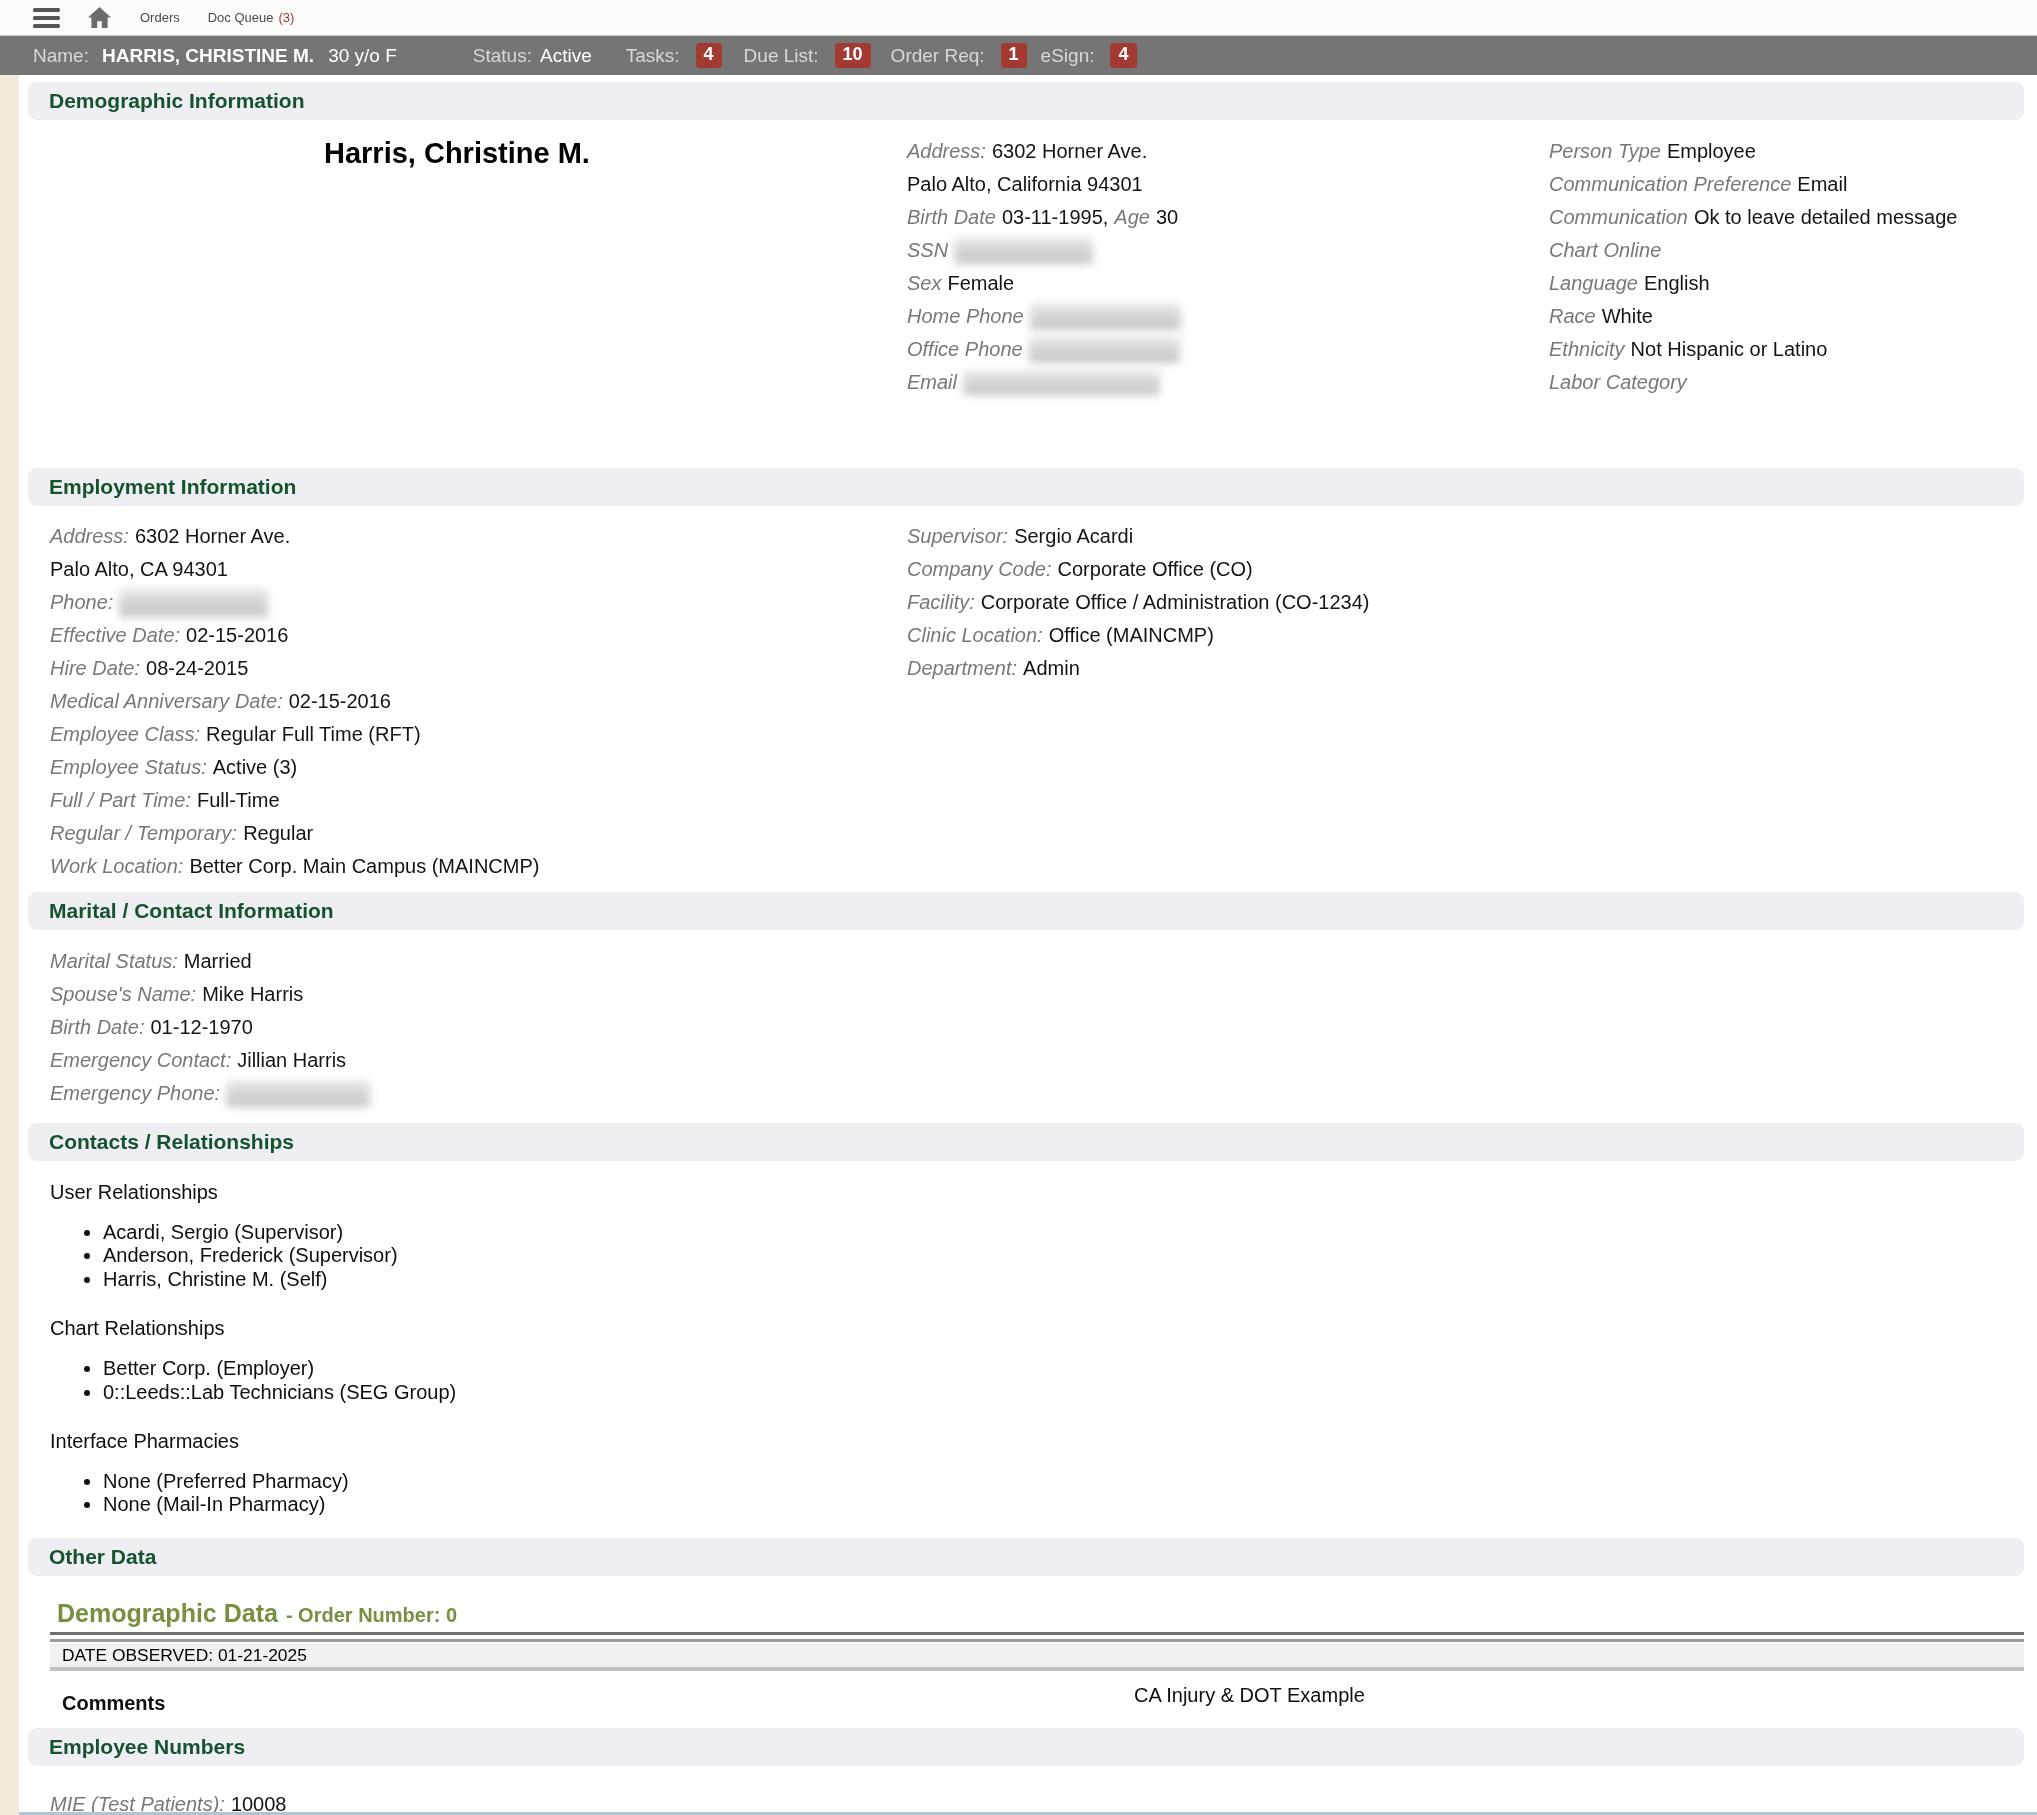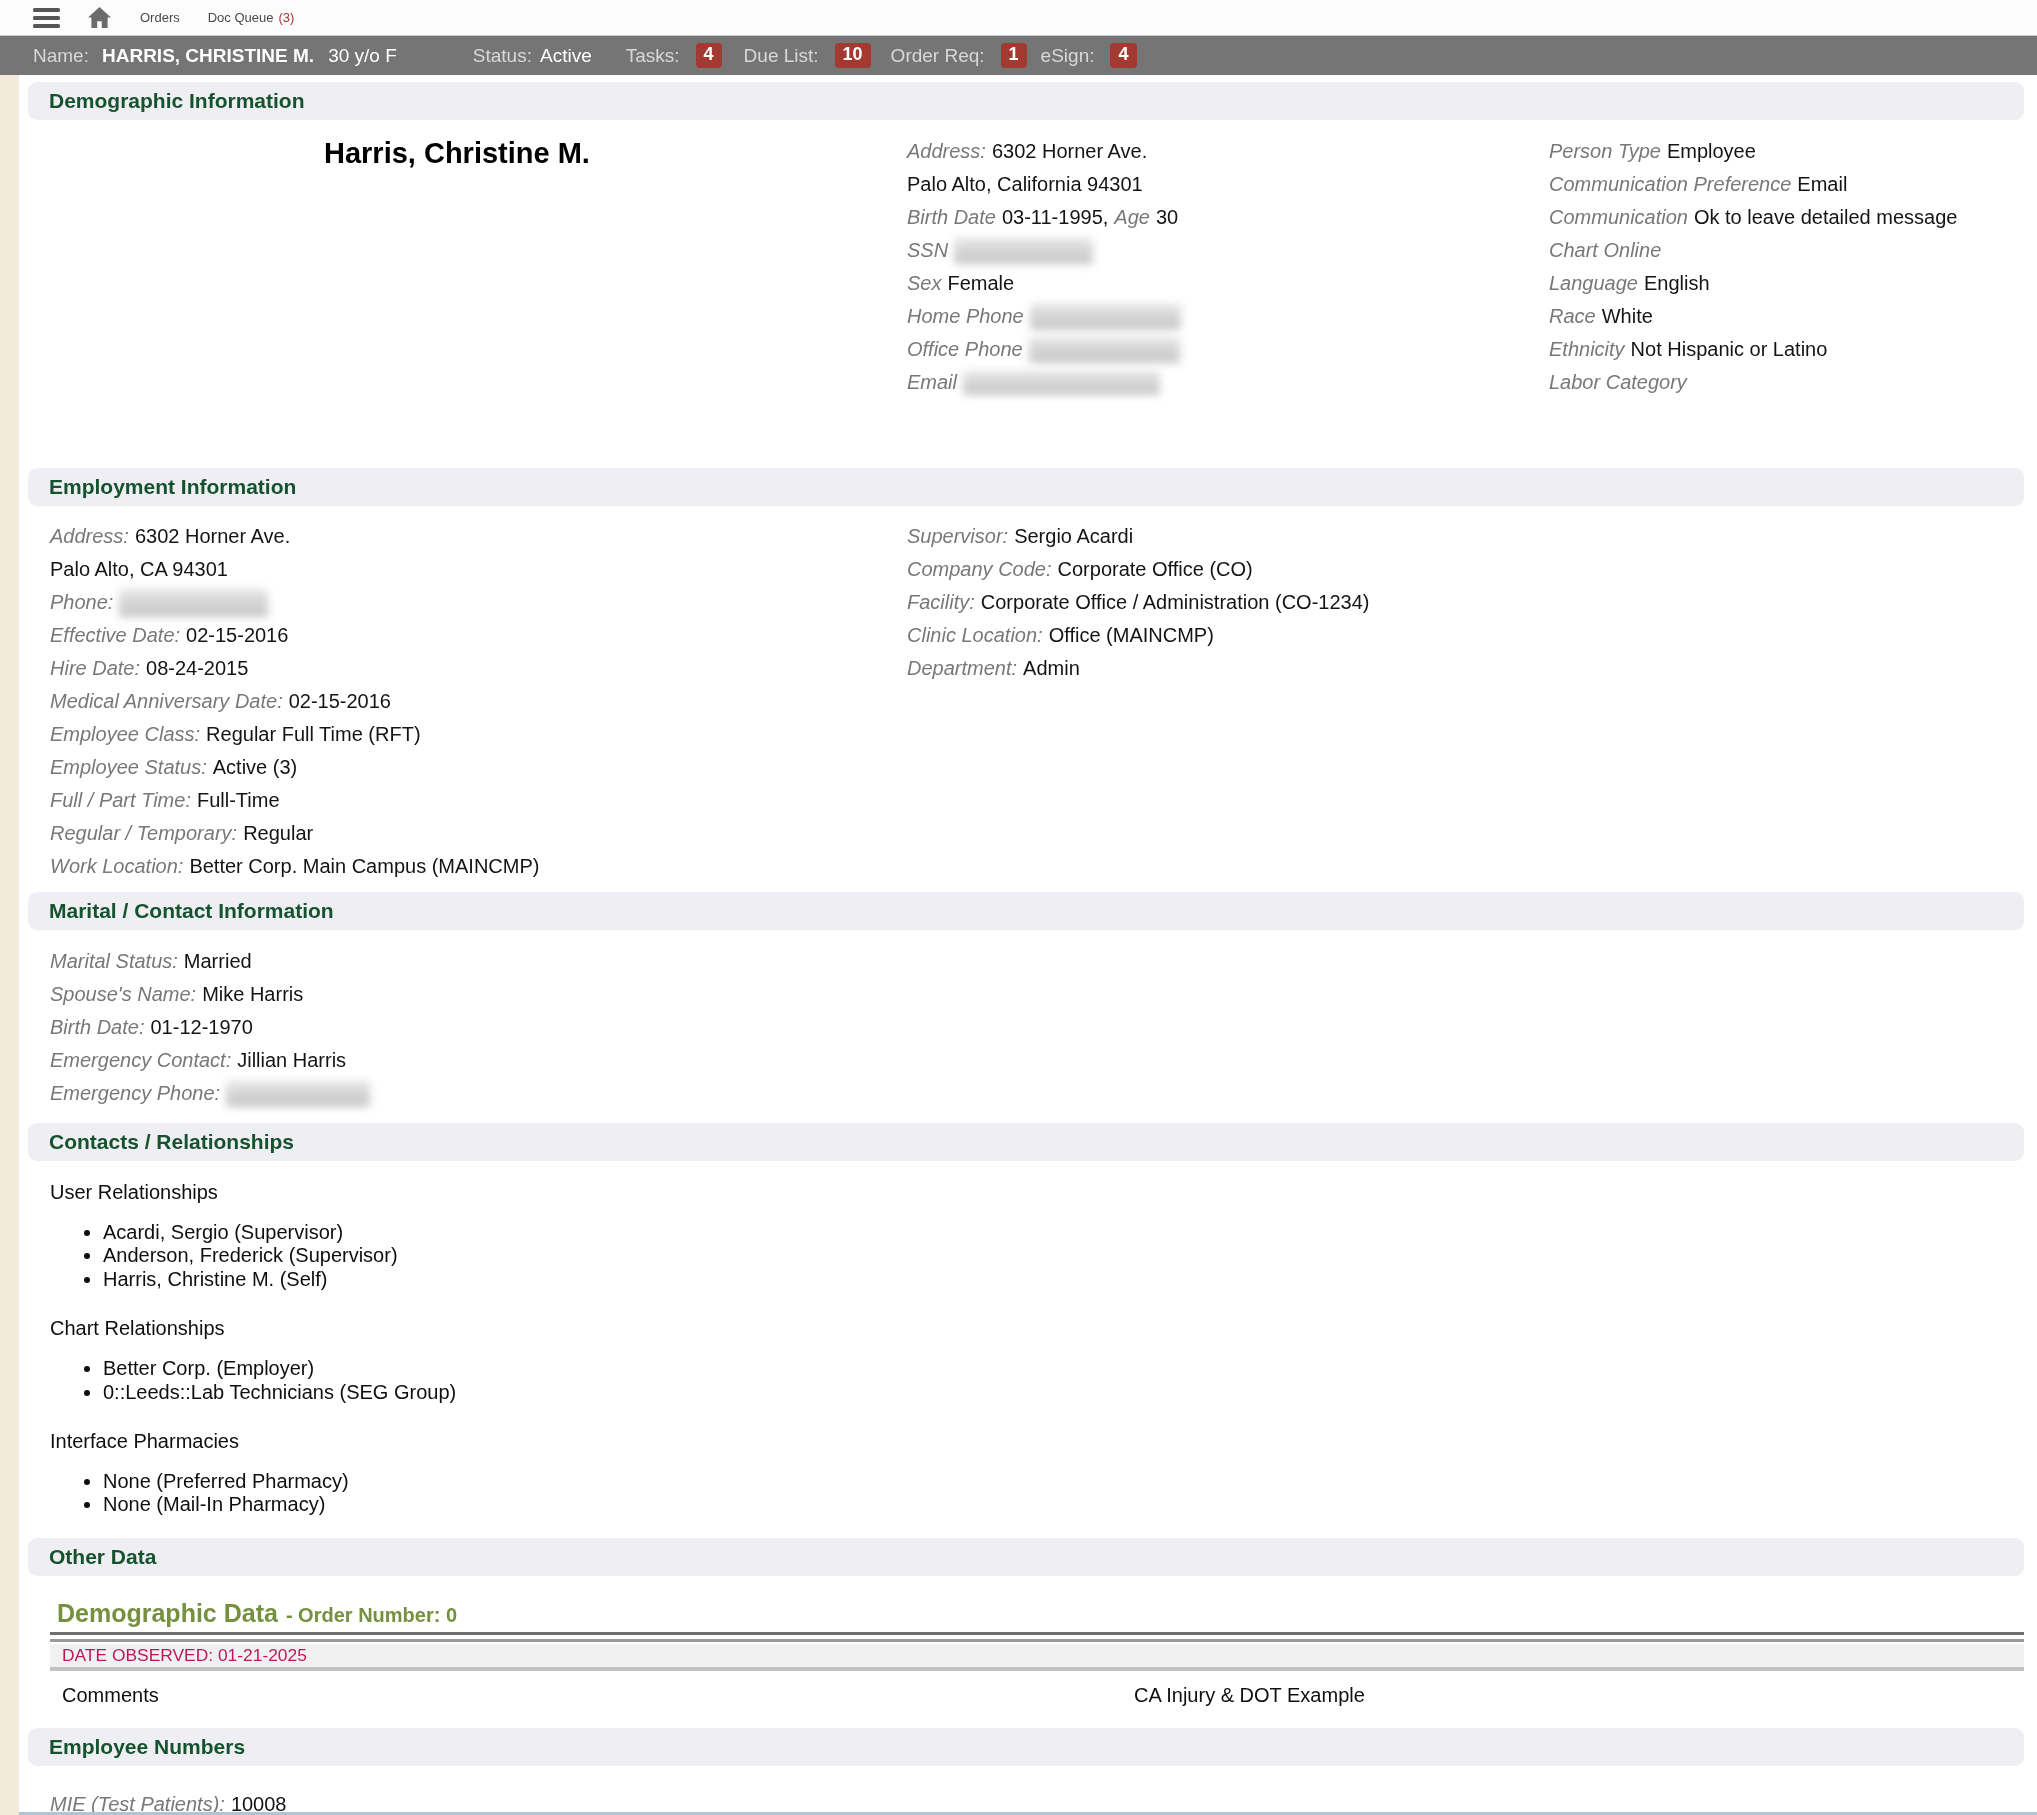--- a/index.html
+++ b/index.html
@@ -57,24 +57,24 @@
 
   
   .od-subtitle{position:absolute;left:57px;top:1599px;font-weight:bold;color:#75903e;
                font-size:25px;white-space:nowrap;cursor:pointer;}
   .od-suffix{font-size:20px;margin-left:8px;}
   .dbl-line{position:absolute;left:50px;width:1974px;top:1632px;height:10px;
             border-top:3px solid #6f6f6f;border-bottom:3px solid #9b9b9b;box-sizing:border-box;}
   .date-row{position:absolute;left:50px;width:1974px;top:1644px;height:27px;
             background:#f1f1f1;border-bottom:4px solid #c2c2c2;display:flex;
             align-items:center;padding-left:12px;box-sizing:border-box;
-            font-size:17.4px;color:#be185d;}
+            font-size:17.4px;color:#000000;}
   .comments-row{position:absolute;left:50px;width:1974px;top:1682px;height:28px;
                 font-size:20px;color:#0f0f0f;}
-  .comments-label{position:absolute;left:12px;top:2px;}
+  .comments-label{position:absolute;left:12px;top:10px;font-weight:bold;}
   .comments-value{position:absolute;left:1084px;top:2px;}
 </style>
 </head>
 <body>
 
 <div class="page">
 
   <div class="toolbar">
     <div class="hamburger">
       <span></span>

